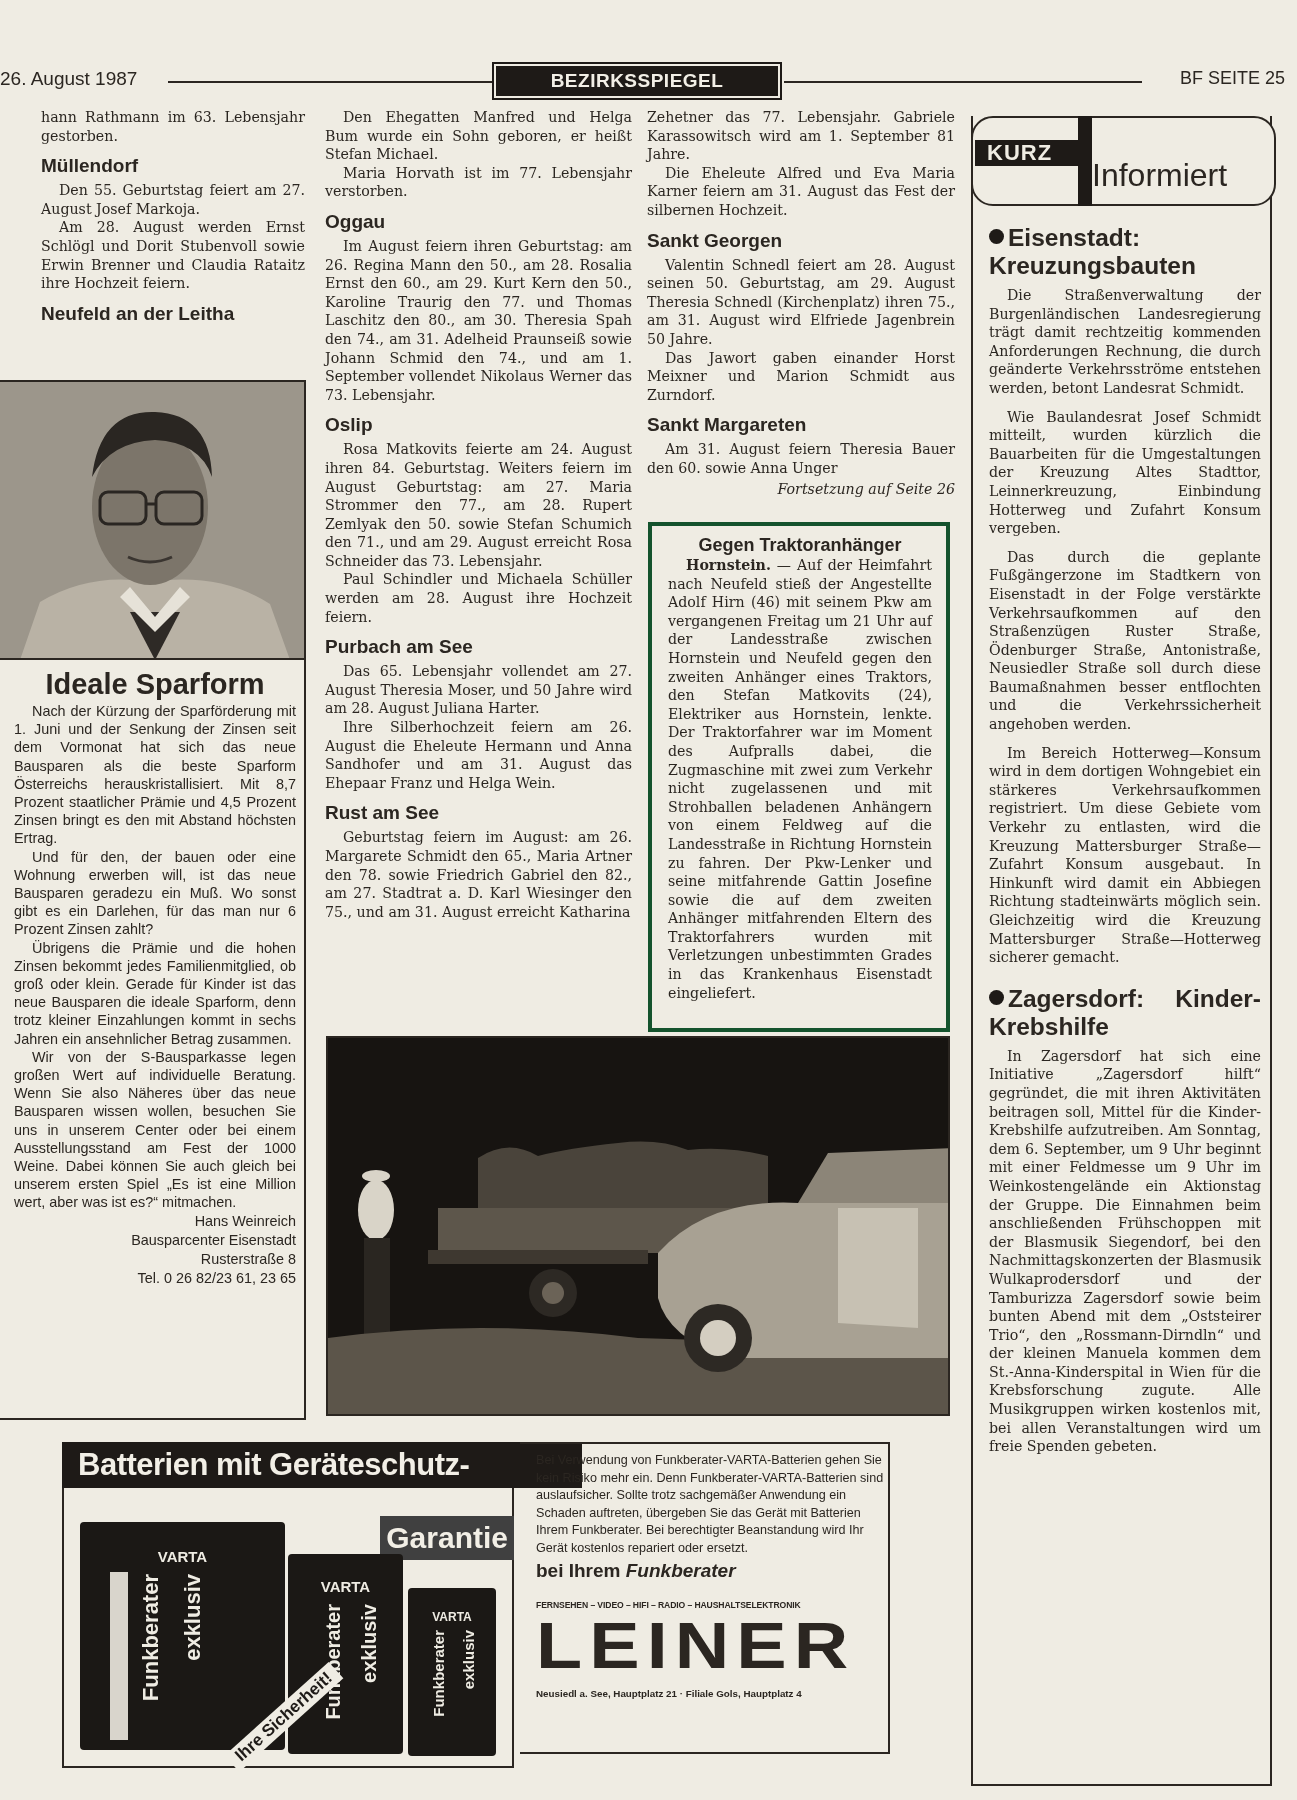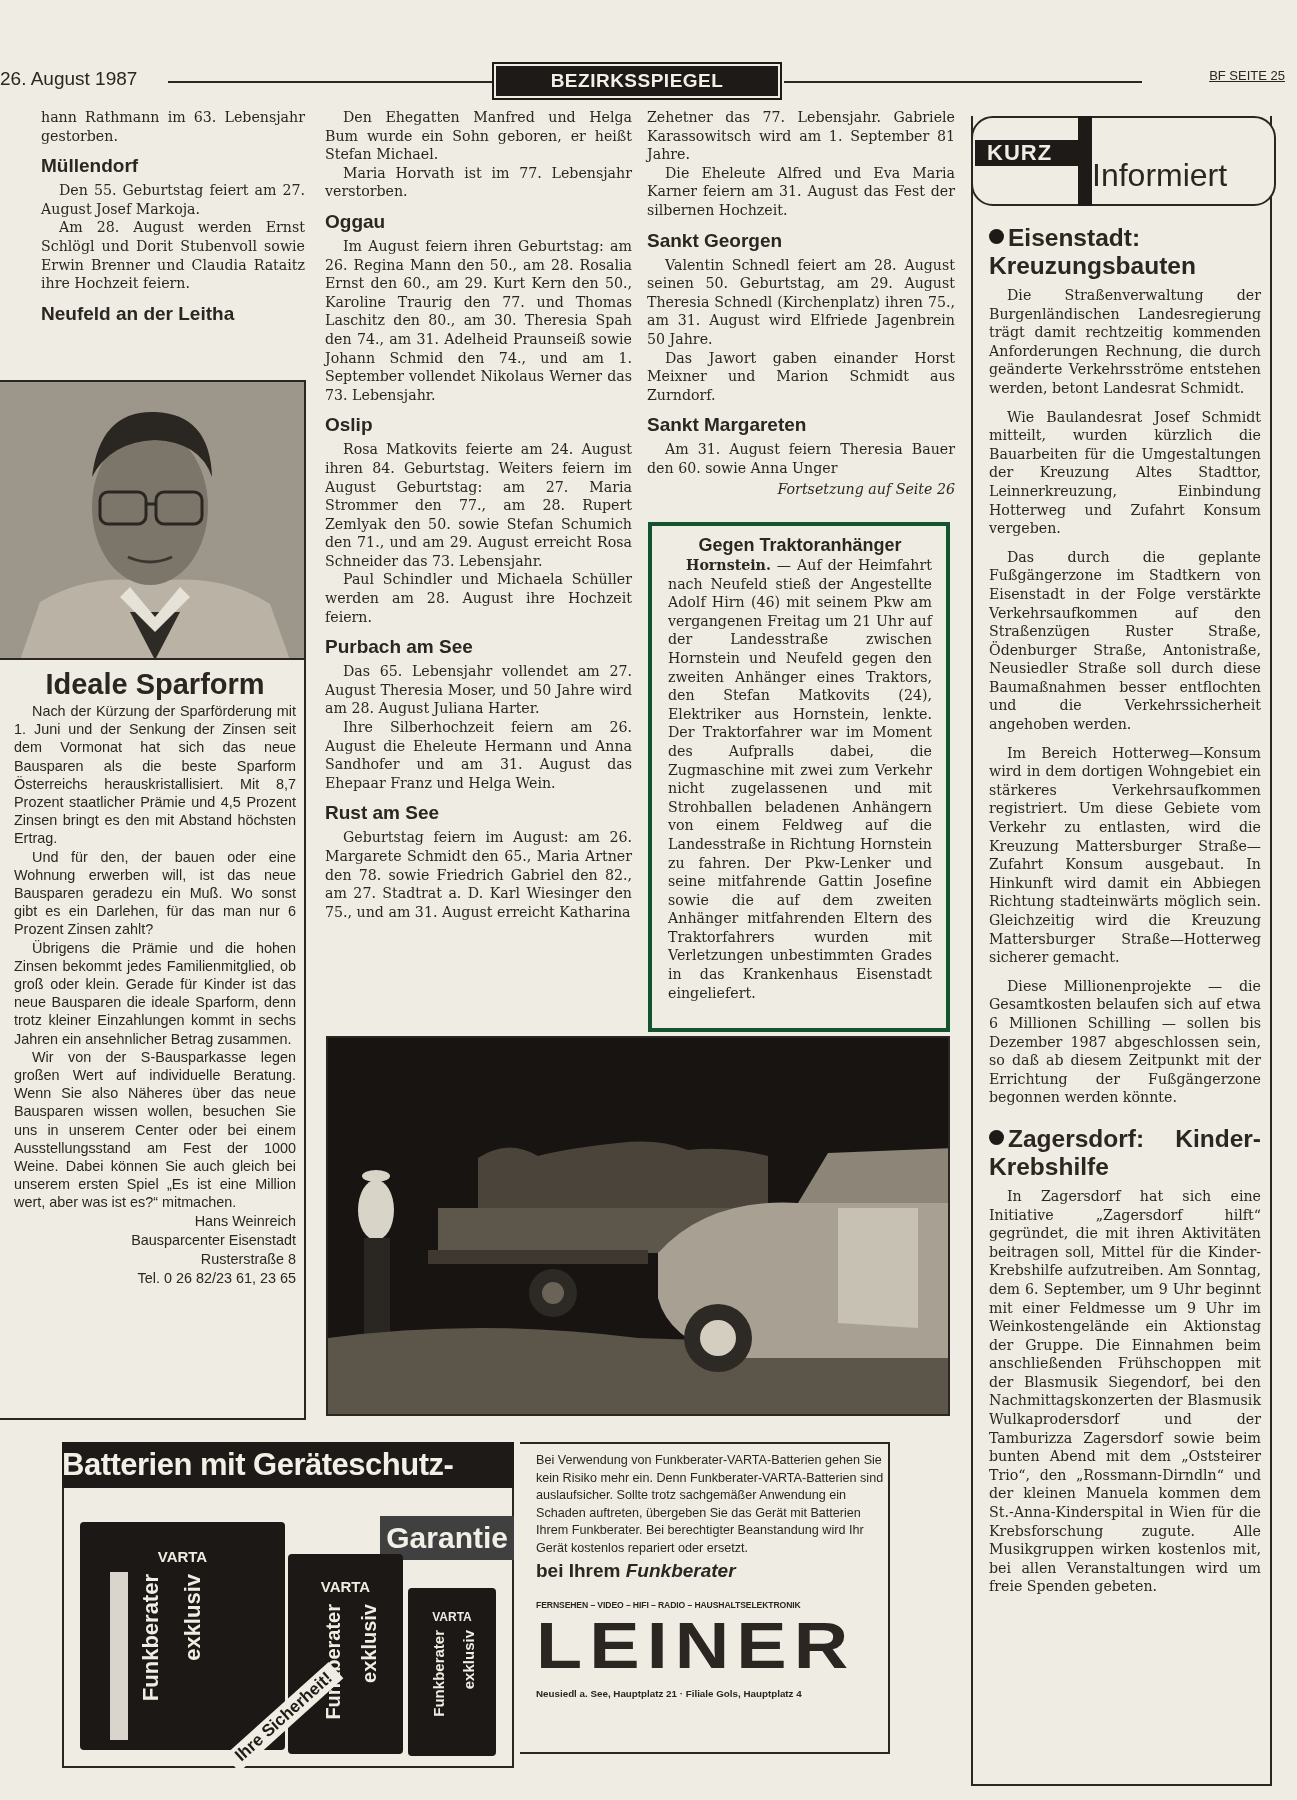--- a/index.html
+++ b/index.html
@@ -7,21 +7,21 @@
   body { position: relative; color: #2b2621; font-family: "DejaVu Serif", serif; }
   .serif { font-family: "DejaVu Serif", serif; font-size: 14.2px; line-height: 18.6px; text-align: justify; hyphens: manual; }
   p.ind { text-indent: 18px; }
   h3.sub { font-family: "Liberation Sans", sans-serif; font-weight: bold; font-size: 19px; line-height: 22px; margin: 10px 0 4px; }
 
   
   #hdr-date { position: absolute; left: 0; top: 68px; font-family: "Liberation Sans", sans-serif; font-size: 19px; }
   .hline { position: absolute; height: 2px; background: #2b2621; top: 81px; }
   #hdr-box { position: absolute; left: 496px; top: 66px; width: 282px; height: 30px; background: #1e1a17; border: 2px solid #1e1a17; outline: 2px solid #1e1a17; outline-offset: 2px; display:flex; align-items:center; justify-content:center; }
   #hdr-box span { color: #f2efe6; font-family: "Liberation Sans", sans-serif; font-weight: bold; font-size: 19px; letter-spacing: 0.5px; }
-  #hdr-page { position: absolute; right: 12px; top: 68px; font-family: "Liberation Sans", sans-serif; font-size: 13px; text-decoration: underline; }
+  #hdr-page { position: absolute; right: 12px; top: 68px; font-family: "Liberation Sans", sans-serif; font-size: 18px; }
 
   
   .col { position: absolute; }
   #col1 { left: 0; top: 108px; width: 305px; padding-left: 41px; }
   #col2 { left: 325px; top: 108px; width: 307px; }
   #col3 { left: 647px; top: 108px; width: 308px; }
 
   
   #sparbox { position: absolute; left: 0; top: 380px; width: 306px; height: 1040px; border: 2px solid #2b2621; border-left: none; }
   #portrait { position: absolute; left: 0; top: 0; width: 304px; height: 278px; background: linear-gradient(180deg,#8a8377 0%,#a49d90 40%,#9a9387 100%); overflow: hidden; border-bottom: 2px solid #2b2621;}
@@ -43,21 +43,21 @@
   #kurz-label { position: absolute; left: 2px; top: 22px; width: 103px; height: 26px; background: #1e1a17; color: #efece3; font-family: "Liberation Sans", sans-serif; font-weight: bold; font-size: 22px; line-height: 26px; padding-left: 12px; letter-spacing: 1px; }
   #kurz-bar { position: absolute; left: 105px; top: -2px; width: 14px; height: 90px; background: #1e1a17; }
   #kurz-inf { position: absolute; left: 119px; top: 38px; font-family: "Liberation Sans", sans-serif; font-weight: normal; font-size: 32px; line-height: 38px; }
   #kurz-body { position: absolute; left: 16px; top: 108px; width: 272px; }
   .ktitle { font-family: "Liberation Sans", sans-serif; font-weight: bold; font-size: 24.5px; line-height: 28px; margin-bottom: 6px; }
   .ktitle .dot { display: inline-block; width: 15px; height: 15px; background: #1e1a17; border-radius: 50%; margin-right: 4px; vertical-align: 2px; }
   #kurz-body p { margin-bottom: 10px; }
 
   
   #ad1 { position: absolute; left: 62px; top: 1442px; width: 452px; height: 326px; border: 2px solid #2b2621; }
-  #ad1-top { position: absolute; left: -2px; top: -2px; width: 452px; height: 46px; background: #1e1a17; color: #f2efe6; font-family: "Liberation Sans", sans-serif; font-weight: bold; font-size: 31px; line-height: 46px; padding-left: 0; letter-spacing: -0.5px; }
+  #ad1-top { position: absolute; left: -2px; top: -2px; width: 520px; height: 46px; background: #1e1a17; color: #f2efe6; font-family: "Liberation Sans", sans-serif; font-weight: bold; font-size: 31px; line-height: 46px; padding-left: 16px; letter-spacing: -0.5px; }
   #ad1-gar { position: absolute; right: -2px; top: 72px; background: #404040; color: #f2efe6; font-family: "Liberation Sans", sans-serif; font-weight: bold; font-size: 30px; line-height: 44px; padding: 0 6px; }
   .batt { position: absolute; background: #1b1815; border-radius: 4px; color: #efece3; font-family: "Liberation Sans", sans-serif; }
   .batt .brand { position: absolute; width: 100%; text-align: center; font-weight: bold; font-size: 15px; }
   .batt .vt { position: absolute; writing-mode: vertical-rl; transform: rotate(180deg); font-weight: bold; font-size: 22px; }
   .batt .stripe { position: absolute; background: #d9d5cc; }
   #ihre { position: absolute; left: 150px; top: 262px; transform: rotate(-42deg); font-family: "Liberation Sans", sans-serif; font-weight: bold; font-size: 17px; background: #efece3; color: #1e1a17; padding: 1px 8px; }
 
   #ad2 { position: absolute; left: 520px; top: 1442px; width: 370px; height: 312px; border: 2px solid #2b2621; border-left: none; padding: 8px 0 0 16px; }
   #ad2-txt { font-family: "Liberation Sans", sans-serif; font-size: 12.6px; line-height: 17.6px; }
   #ad2-bei { font-family: "Liberation Sans", sans-serif; font-weight: bold; font-size: 19px; margin-top: 2px; }
@@ -169,21 +169,20 @@
     <div id="kurz-bar"></div>
     <div id="kurz-label">KURZ</div>
     <div id="kurz-inf">Informiert</div>
   </div>
   <div id="kurz-body" class="serif">
     <div class="ktitle"><span class="dot"></span><span>Eisenstadt: Kreuzungsbauten</span></div>
     <p class="ind">Die Straßenverwaltung der Burgenländischen Landesregierung trägt damit rechtzeitig kommenden Anforderungen Rechnung, die durch geänderte Verkehrsströme entstehen werden, betont Landesrat Schmidt.</p>
     <p class="ind">Wie Baulandesrat Josef Schmidt mitteilt, wurden kürzlich die Bauarbeiten für die Umgestaltungen der Kreuzung Altes Stadttor, Leinnerkreuzung, Einbindung Hotterweg und Zufahrt Konsum vergeben.</p>
     <p class="ind">Das durch die geplante Fußgängerzone im Stadtkern von Eisenstadt in der Folge verstärkte Verkehrsaufkommen auf den Straßenzügen Ruster Straße, Ödenburger Straße, Antonistraße, Neusiedler Straße soll durch diese Baumaßnahmen besser entflochten und die Verkehrssicherheit angehoben werden.</p>
     <p class="ind">Im Bereich Hotterweg—Konsum wird in dem dortigen Wohngebiet ein stärkeres Verkehrsaufkommen registriert. Um diese Gebiete vom Verkehr zu entlasten, wird die Kreuzung Mattersburger Straße—Zufahrt Konsum ausgebaut. In Hinkunft wird damit ein Abbiegen Richtung stadteinwärts möglich sein. Gleichzeitig wird die Kreuzung Mattersburger Straße—Hotterweg sicherer gemacht.</p>
-    <p class="ind">Diese Millionenprojekte — die Gesamtkosten belaufen sich auf etwa 6 Millionen Schilling — sollen bis Dezember 1987 abgeschlossen sein, so daß ab diesem Zeitpunkt mit der Errichtung der Fußgängerzone begonnen werden könnte.</p>
     <div class="ktitle" style="margin-top:18px"><span class="dot"></span><span>Zagersdorf: Kinder-Krebshilfe</span></div>
     <p class="ind">In Zagersdorf hat sich eine Initiative „Zagersdorf hilft“ gegründet, die mit ihren Aktivitäten beitragen soll, Mittel für die Kinder-Krebshilfe aufzutreiben. Am Sonntag, dem 6. September, um 9 Uhr beginnt mit einer Feldmesse um 9 Uhr im Weinkostengelände ein Aktionstag der Gruppe. Die Einnahmen beim anschließenden Frühschoppen mit der Blasmusik Siegendorf, bei den Nachmittagskonzerten der Blasmusik Wulkaprodersdorf und der Tamburizza Zagersdorf sowie beim bunten Abend mit dem „Oststeirer Trio“, den „Rossmann-Dirndln“ und der kleinen Manuela kommen dem St.-Anna-Kinderspital in Wien für die Krebsforschung zugute. Alle Musikgruppen wirken kostenlos mit, bei allen Veranstaltungen wird um freie Spenden gebeten.</p>
   </div>
 </div>
 
 <div id="ad1">
   <div id="ad1-top">Batterien mit Geräteschutz-</div>
   <div id="ad1-gar">Garantie</div>
 
   <div class="batt" style="left:16px;top:78px;width:205px;height:228px">

